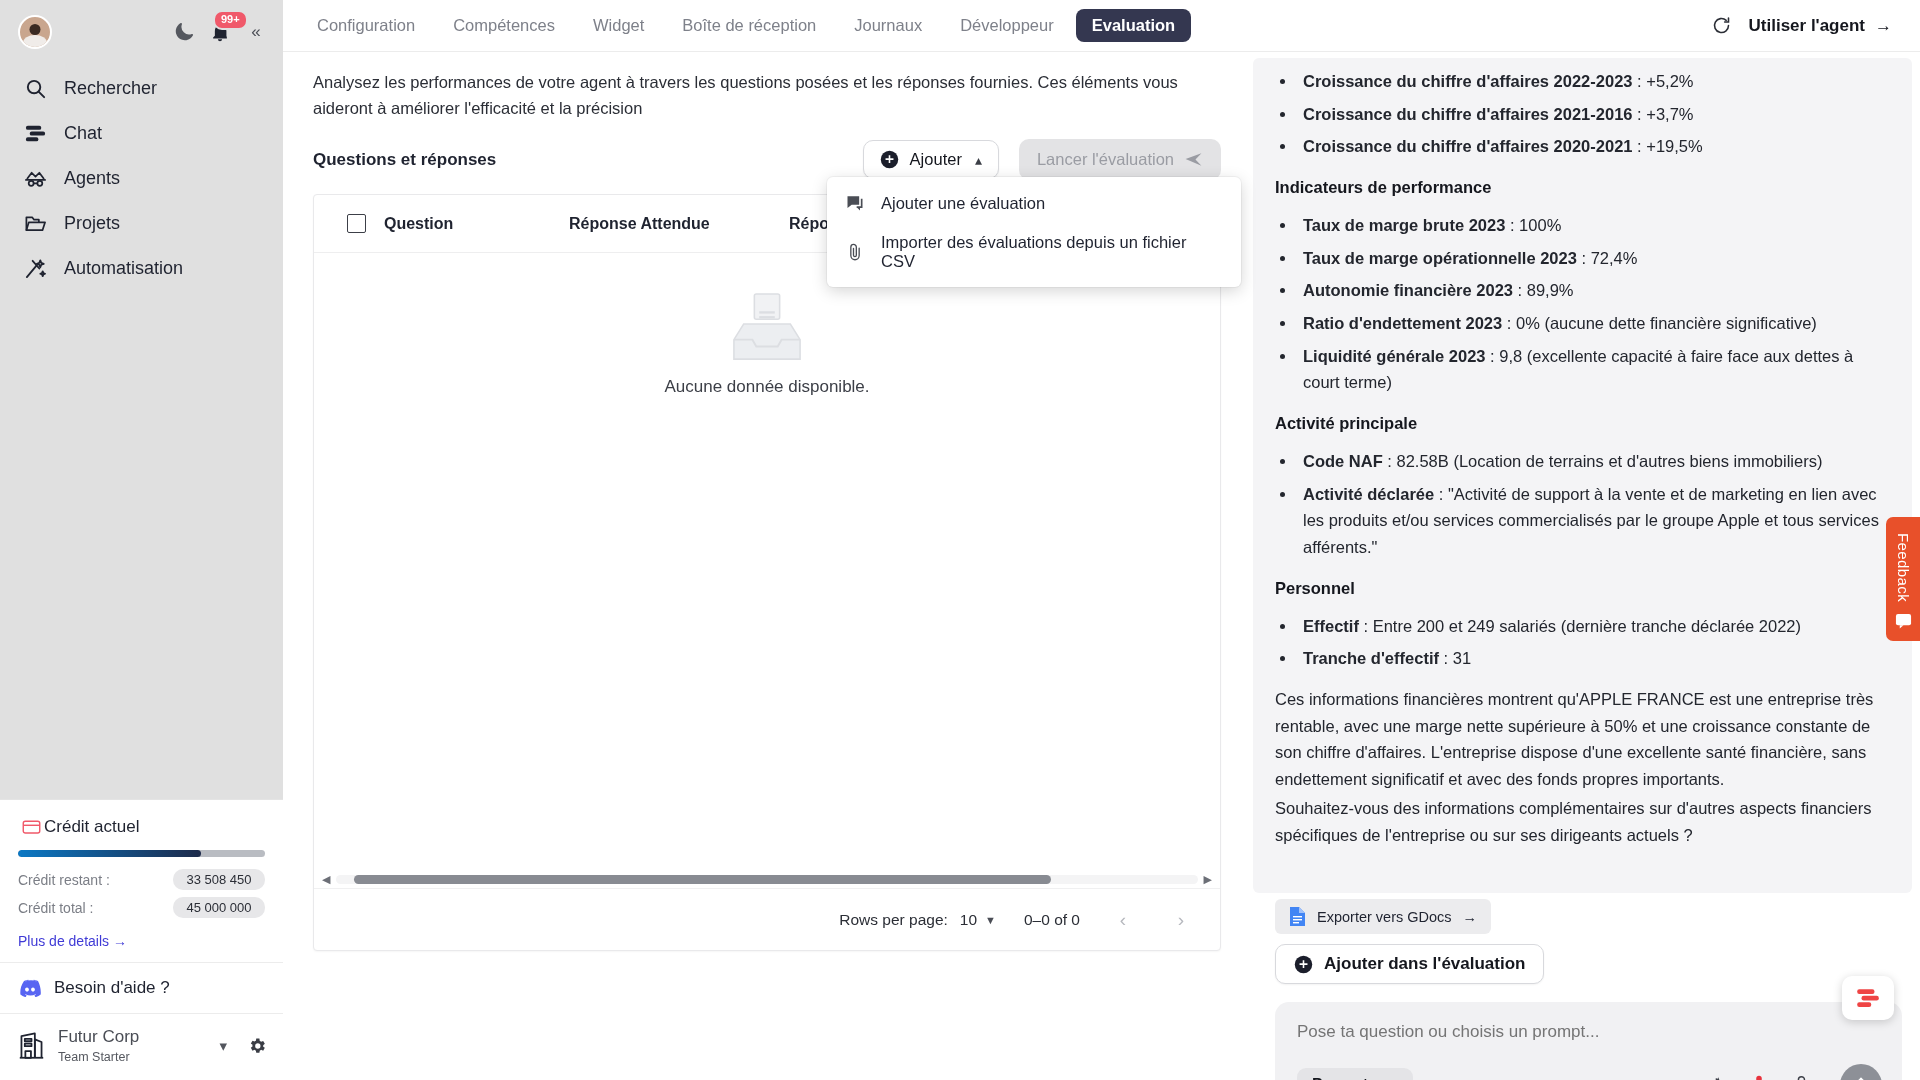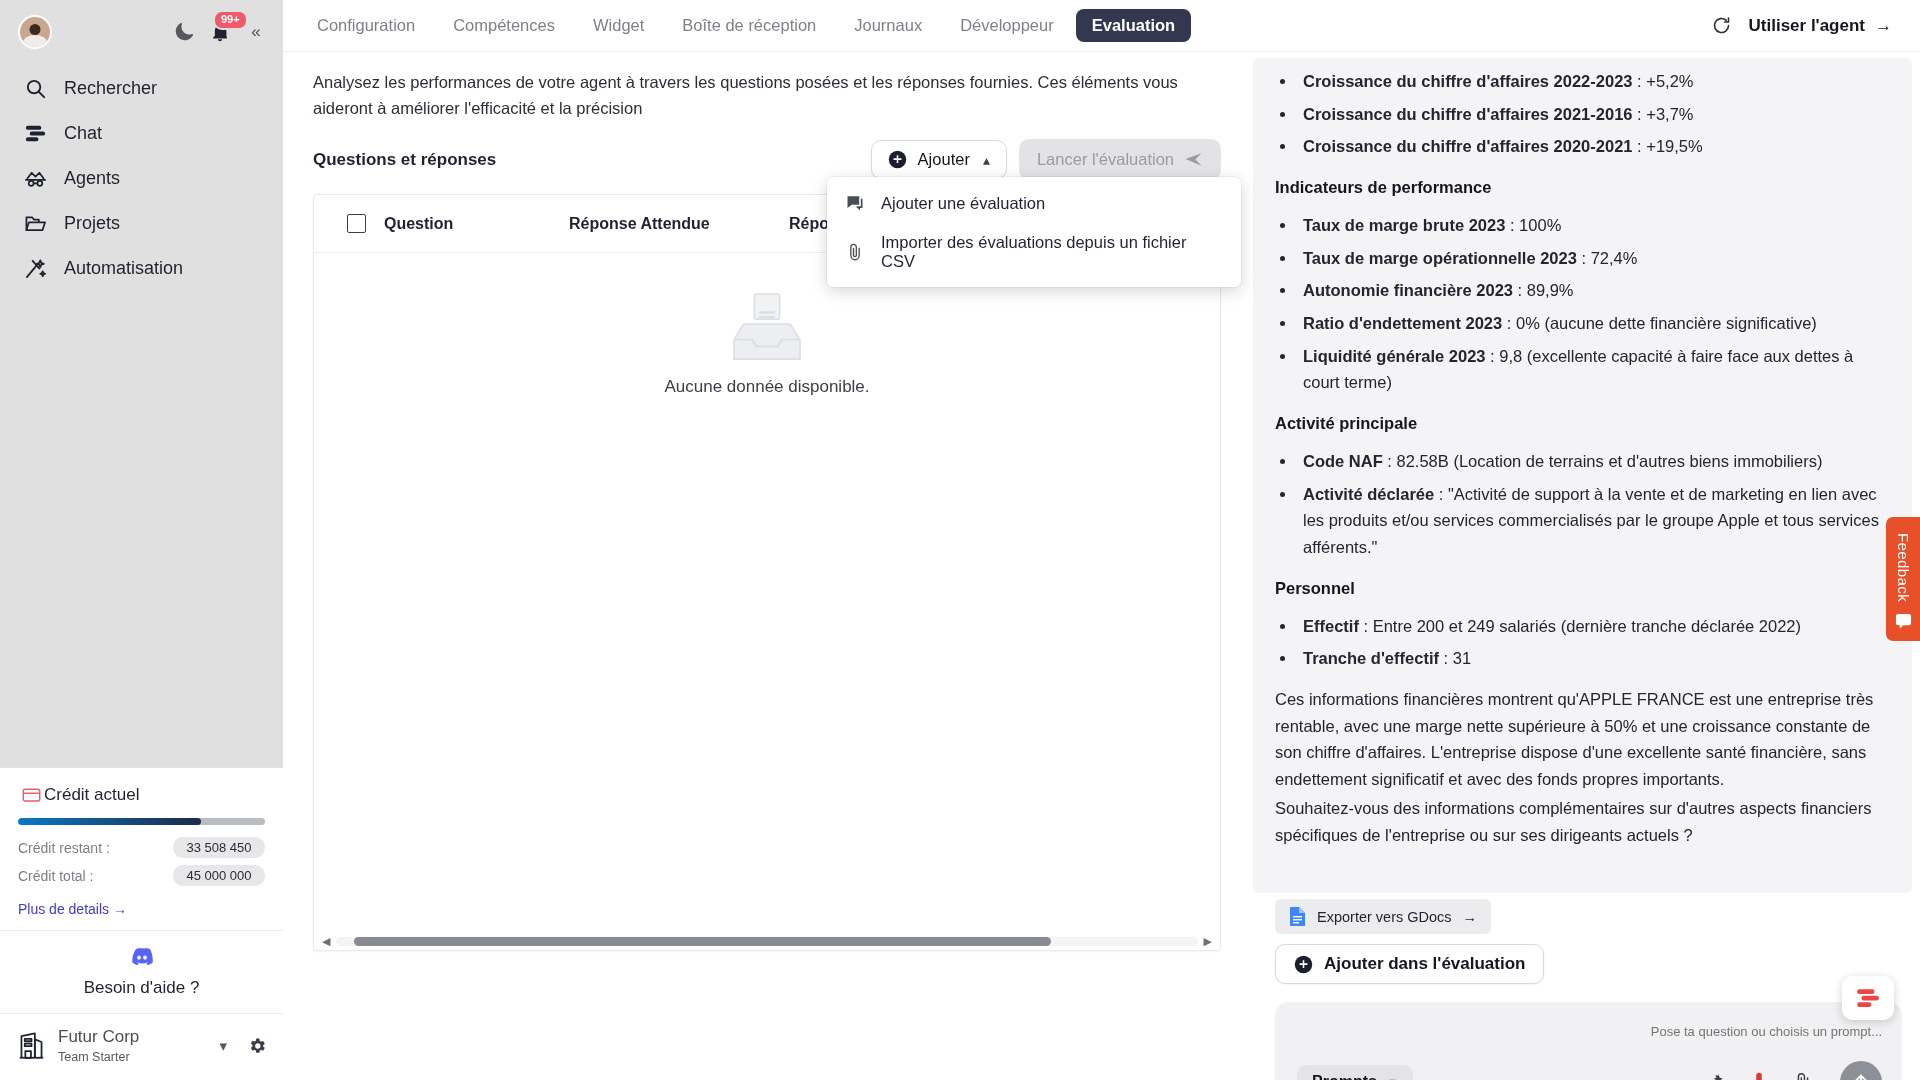--- a/index.html
+++ b/index.html
@@ -91,21 +91,21 @@
     font-size: 14px; color: #7b7e86; margin-bottom: 7px;
   }
   .credit-val {
     background: #e7e7e9; border-radius: 10px; padding: 3px 11px;
     font-size: 13px; color: #2b2e36; min-width: 92px; text-align: center;
   }
   .more-link { color: #3f3ad6; font-size: 14px; margin-top: 8px; cursor: pointer; display:inline-block;}
   .help-box {
     padding: 15px 18px; border-bottom: 1px solid #ececec;
     display: flex; align-items: center; gap: 12px;
-    font-size: 17px; cursor: pointer; flex-direction: column;
+    font-size: 17px; cursor: pointer;
   }
   .discord-ico { width: 24px; height: 20px; color: #5865F2; display:flex;align-items:center;}
   .org-box {
     padding: 13px 16px 15px 18px;
     display: flex; align-items: center; gap: 12px;
   }
   .org-ico { width: 28px; height: 30px; flex:0 0 28px; color:#1f2330; }
   .org-txt { flex: 1; line-height: 1.15; }
   .org-name { font-size: 17px; color: #4a4d55; }
   .org-plan { font-size: 12.5px; color: #55585f; margin-top: 2px;}
@@ -144,21 +144,21 @@
   }
   .intro {
     font-size: 16.5px; color: #2b2e36; line-height: 1.55;
     padding: 18px 40px 14px 8px; max-width: 930px;
   }
   .qr-head {
     display: flex; align-items: center;
     padding: 4px 4px 14px 8px;
   }
   .qr-title { font-size: 17px; font-weight: bold; color: #1f2330; }
-  .qr-actions { margin-left: auto; display: flex; align-items: center; gap: 12px; position: relative;}
+  .qr-actions { margin-left: auto; display: flex; align-items: center; gap: 20px; position: relative;}
   .btn-add {
     display: flex; align-items: center; gap: 11px;
     background: #ffffff; border: 1px solid #d8d9dd; border-radius: 10px;
     padding: 9px 16px; font-size: 16.5px; color: #15171e; cursor: pointer;
     box-shadow: 0 1px 2px rgba(0,0,0,.05);
   }
   .plus-ico { width: 19px; height: 19px; color: #1b1e2b; }
   .caret-up { color: #3b3e46; font-size: 14px; margin-left: 2px;}
   .btn-run {
     display: flex; align-items: center; gap: 10px;
@@ -267,24 +267,23 @@
     padding: 9px 18px; font-size: 17px; font-weight: bold; color: #15171e;
     cursor: pointer; box-shadow: 0 1px 2px rgba(0,0,0,.05);
   }
 
   .composer-wrap { padding: 18px 18px 16px 28px; margin-top: auto;}
   .composer {
     background: #f1f1f3; border-radius: 14px;
     padding: 20px 20px 14px 22px; position: relative;
   }
   .composer-input {
-    font-size: 13px; color: #8c8f97; border: none; background: transparent;
+    font-size: 17px; color: #8c8f97; border: none; background: transparent;
     width: 100%; outline: none; font-family: "Liberation Sans", sans-serif;
     padding: 0 0 22px 0;
-    text-align: right;
   }
   .composer-row { display: flex; align-items: center; }
   .prompts-btn {
     display: flex; align-items: center; gap: 10px;
     background: #e4e4e7; border-radius: 9px; padding: 8px 15px;
     font-size: 16px; font-weight: bold; color: #15171e; cursor: pointer;
   }
   .composer-icons { margin-left: auto; display: flex; align-items: center; gap: 22px;}
   .ci { width: 22px; height: 22px; color: #3c3f47; cursor: pointer; }
   .ci.mic { color: #e8323c; }
@@ -549,20 +548,32 @@
           </div>
 
           <div class="tfoot-scroll">
             <span class="scroll-arrow">◀</span>
             <span class="scroll-track">
                 <i class="scroll-thumb"></i>
               </span>
             <span class="scroll-arrow">▶</span>
           </div>
 
+          <div class="tfoot">
+            <span class="rpp">
+              <span>Rows per page:</span>
+              <span class="rpp-val">
+                <span>10</span>
+                <span class="caret-down-sm">▼</span>
+              </span>
+            </span>
+            <span>0–0 of 0</span>
+            <span class="pg-btn">‹</span>
+            <span class="pg-btn">›</span>
+          </div>
         </div>
       </div>
 
       <aside class="right-col">
 
         <div class="answer-card">
           <ul class="grp">
             <li>
               <b>Croissance du chiffre d'affaires 2022-2023</b><span> : +5,2%</span>
             </li>

